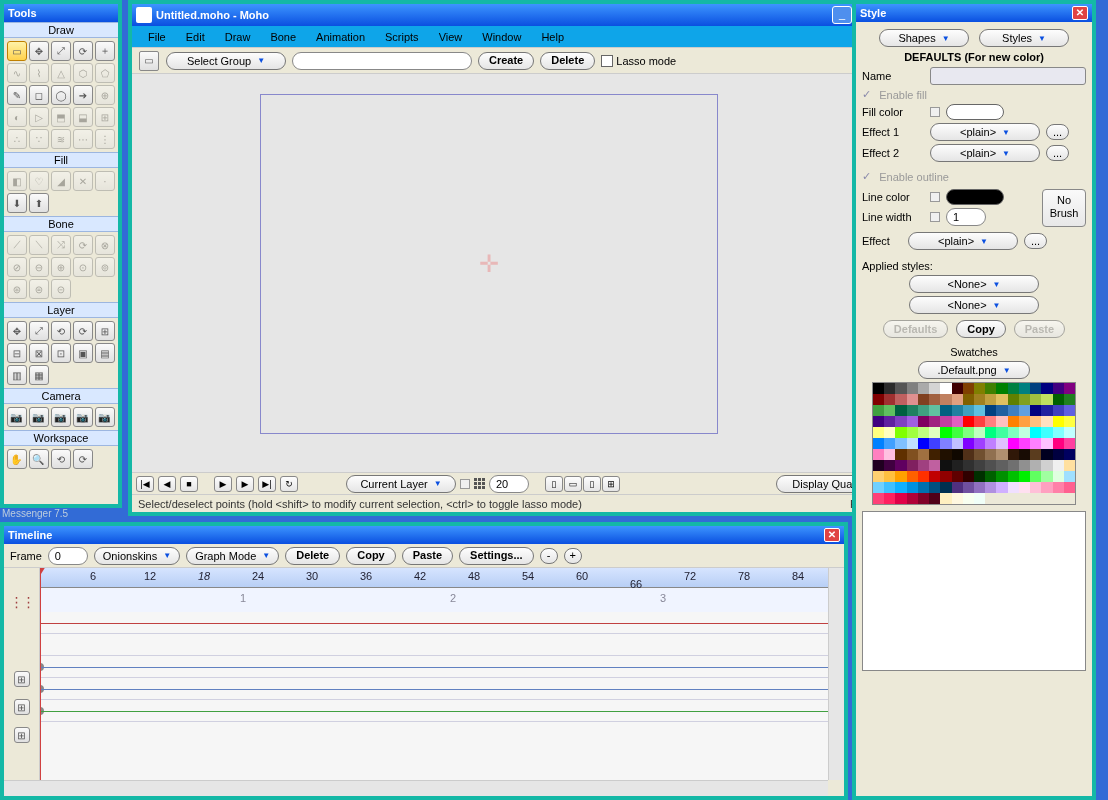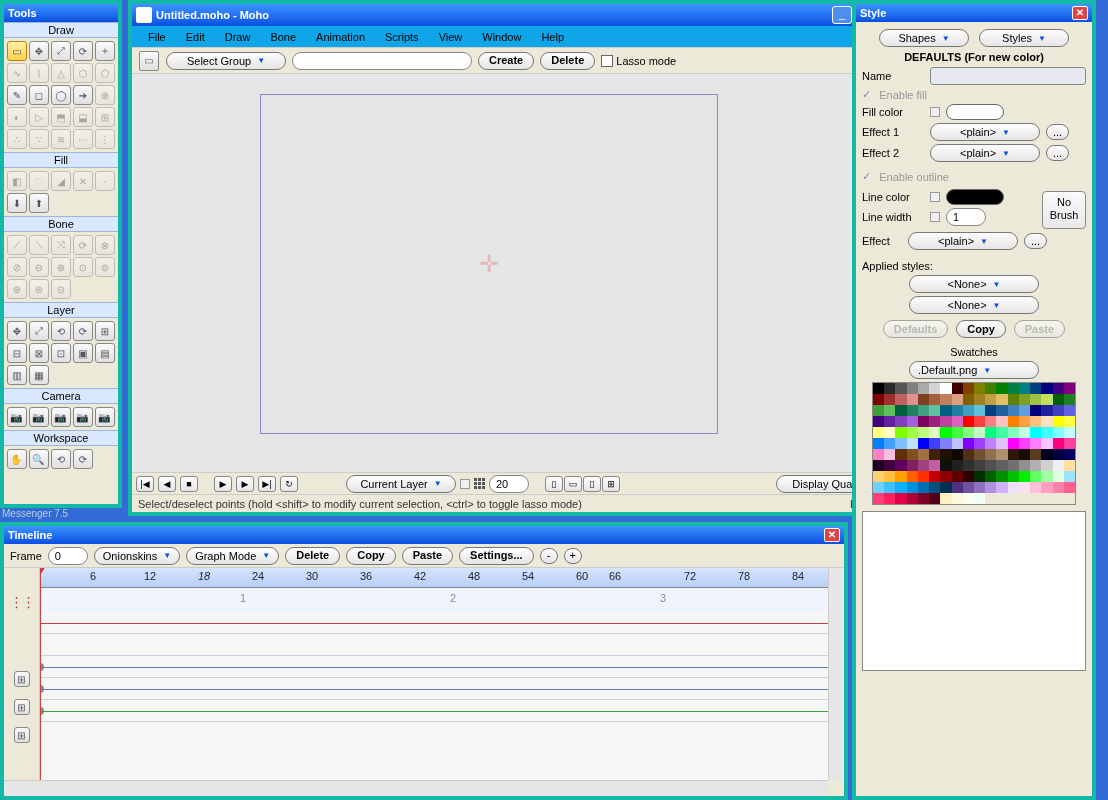--- a/index.html
+++ b/index.html
@@ -295,21 +295,21 @@
           <span>&lt;plain&gt;</span>
         </div>
       <div class="btn small">
           <span>...</span>
         </div>
     </div>
     <div class="style-row disabled-text" style="margin-top:8px;">
       <span style="color:#88a; margin-right:2px;">✓</span>
         <span>Enable outline</span>
     </div>
-    <div style="display:flex; gap:12px; align-items:flex-end;">
+    <div style="display:flex; gap:12px; align-items:center;">
       <div style="flex:1;">
         <div class="style-row">
           <span class="style-label">Line color</span>
           <span class="mini-chk"></span>
           <div class="color-swatch black"></div>
         </div>
         <div class="style-row">
           <span class="style-label">Line width</span>
           <span class="mini-chk"></span>
           <input class="textinput" style="width: 40px;" value="1">
@@ -343,21 +343,21 @@
         </div>
       <div class="btn">
           <span>Copy</span>
         </div>
       <div class="btn disabled-text" style="opacity:0.6;">
           <span>Paste</span>
         </div>
     </div>
     <div style="text-align:center; margin-top:8px;">Swatches</div>
     <div class="style-row" style="justify-content:center;">
-      <div class="dropdown" style="width:130px; ">
+      <div class="dropdown" style="width:112px; justify-content:center;">
           <span>.Default.png</span>
         </div>
     </div>
     <div class="swatches-grid" id="swatches">
         <div class="sw" style="background: rgb(0, 0, 0);"></div>
         <div class="sw" style="background: rgb(43, 43, 43);"></div>
         <div class="sw" style="background: rgb(85, 85, 85);"></div>
         <div class="sw" style="background: rgb(128, 128, 128);"></div>
         <div class="sw" style="background: rgb(170, 170, 170);"></div>
         <div class="sw" style="background: rgb(212, 212, 212);"></div>
@@ -596,21 +596,21 @@
           <span style="left: 50px;">6</span>
           <span style="left: 104px;">12</span>
           <span style="left: 158px; font-style: italic;">18</span>
           <span style="left: 212px;">24</span>
           <span style="left: 266px;">30</span>
           <span style="left: 320px;">36</span>
           <span style="left: 374px;">42</span>
           <span style="left: 428px;">48</span>
           <span style="left: 482px;">54</span>
           <span style="left: 536px;">60</span>
-          <span style="left: 569px;">66</span>
+          <span style="left: 590px; margin-top: 8px;">66</span>
           <span style="left: 644px;">72</span>
           <span style="left: 698px;">78</span>
           <span style="left: 752px;">84</span>
         </div>
       <div style="position:relative; height:24px; background:#f0f4ff;">
         <span style="position:absolute; left:200px; top:4px; color:#889;">1</span>
         <span style="position:absolute; left:410px; top:4px; color:#889;">2</span>
         <span style="position:absolute; left:620px; top:4px; color:#889;">3</span>
       </div>
       <div class="track red"></div>

